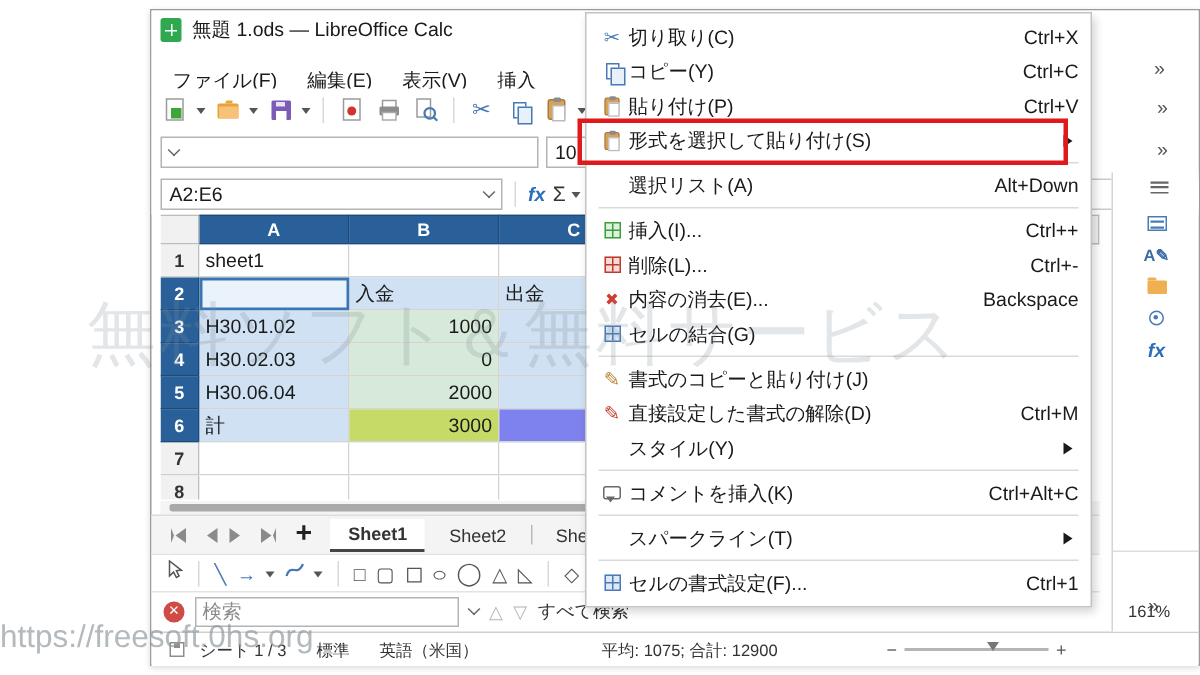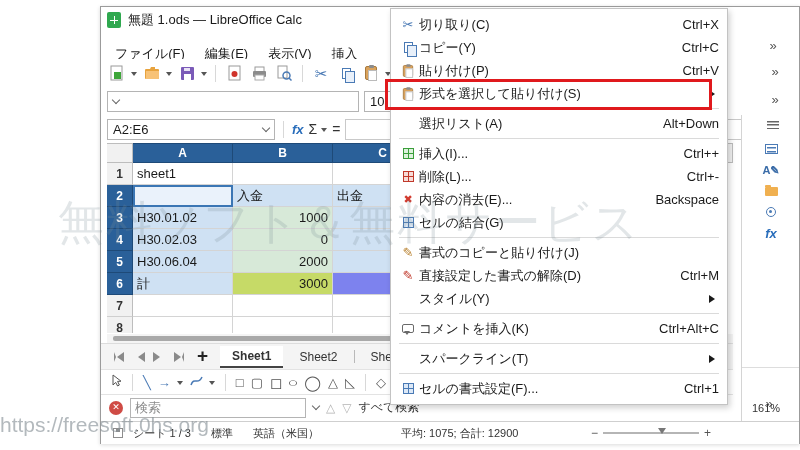--- a/index.html
+++ b/index.html
@@ -39,21 +39,21 @@
   .ic-clearfmt { position:relative; font-weight:bold; font-size:11px; color:#333; display:inline-block; line-height:1; }
   .ic-clearfmt::after { content:''; position:absolute; left:-2px; top:5px; width:13px; height:2px; background:#d43c30; transform:rotate(-35deg); }
 
   
   .combo { height:21px; background:#fff; border:1px solid #b4b4b4; display:flex; align-items:center;
            justify-content:flex-start; padding:0 5px; font-size:13px; }
   .fontname { width:252px; } .fontsize { width:36px; }
   .chev { width:6px; height:6px; border-right:1.5px solid #666; border-bottom:1.5px solid #666; transform:rotate(45deg); margin-top:-3px; }
 
   
-  .namebox { width:168px; height:21px; background:#fff; border:1px solid #b4b4b4; display:flex;
+  .namebox { width:228px; height:21px; background:#fff; border:1px solid #b4b4b4; display:flex;
              align-items:center; justify-content:space-between; padding:0 5px; font-size:13px; }
   .fx { color:#2a6ebb; font-style:italic; font-weight:bold; font-size:13px; }
   .sigma { font-size:14px; color:#333; }
   .equals { font-size:14px; color:#333; }
   .finput { flex:1; height:21px; background:#fff; border:1px solid #c9c9c9; border-right:none; margin-right:0; }
 
   
   .sheet { position:absolute; left:6px; top:136px; width:626px; height:190px; overflow:hidden; background:#fff; }
   .colhdr { display:flex; height:20px; }
   .corner { width:26px; height:20px; background:#f1f1f1; border:1px solid #bdbdbd; border-left:none; }

